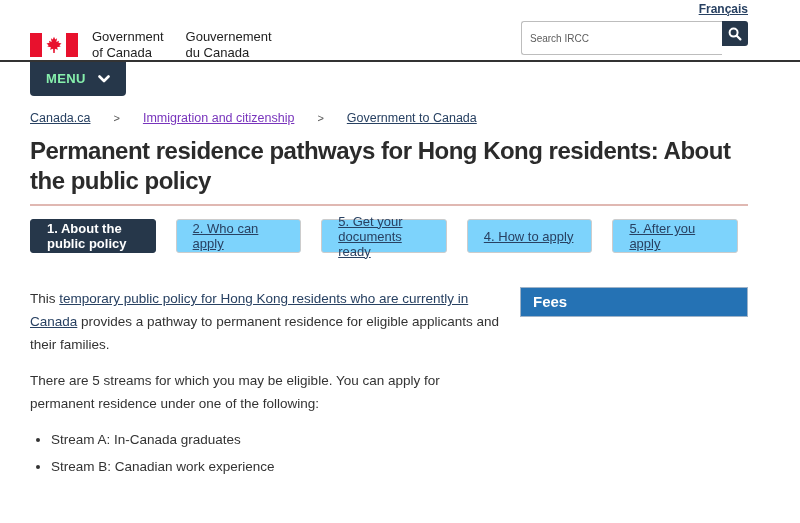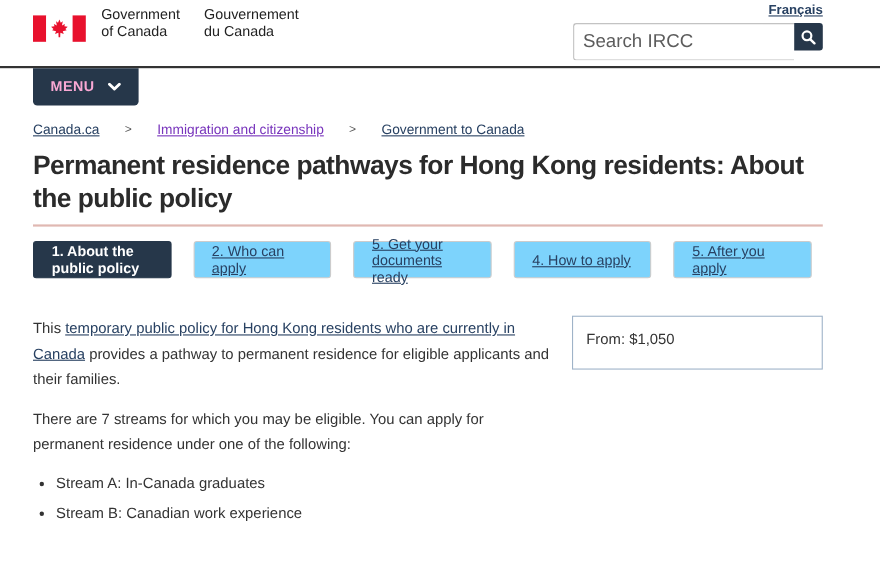--- a/index.html
+++ b/index.html
@@ -24,48 +24,48 @@
   }
   .inner { width: 718px; margin-left: 30px; position: relative; }
 
   
   .site-header { height: 60px; position: relative; }
   .lang-link {
     position: absolute; top: 2px; right: 0;
     font-size: 12px; color: var(--link, #284162);
     text-decoration: underline; cursor: pointer; font-weight: bold;
   }
-  .fip { position: absolute; top: 4px; left: 0; display: flex; align-items: flex-end; }
+  .fip { position: absolute; top: 28px; left: 0; display: flex; align-items: center; }
   .flag { width: 48px; height: 24px; display: flex; margin-right: 14px; }
   .flag .band { width: 12px; height: 24px; background: var(--flag_red, #E8112D); }
   .flag .center { width: 24px; height: 24px; background: #fff; display: flex; align-items: center; justify-content: center; }
   .flag svg { width: 18px; height: 20px; }
   .fip-text { display: flex; gap: 22px; font-size: 13px; line-height: 1.25; color: #222; padding-top: 1px; }
   .search { position: absolute; top: 21px; right: 0; display: flex; }
   .search input {
     width: 201px; height: 25px;
     border: 1px solid #bdbdbd; border-right: none;
     border-radius: 3px 0 0 3px;
-    font-size: 17px; padding: 16px 8px; color: var(--muted, #5c5c5c);
+    font-size: 10px; padding: 16px 8px; color: var(--muted, #5c5c5c);
     font-family: inherit; outline: none;
   }
   .search input::placeholder { color: var(--muted, #5c5c5c); opacity: 1; }
   .search-btn {
     width: 26px; height: 25px; border: none; cursor: pointer;
     background: var(--navy, #26374A);
     border-radius: 0 3px 3px 0;
     display: flex; align-items: center; justify-content: center; padding: 0;
   }
   .header-rule { width: 800px; height: 2px; background: var(--header_rule, #333); }
 
   
   .menu-row { margin-left: 30px; }
   .menu-btn {
     display: inline-flex; align-items: center; gap: 12px;
-    background: var(--navy, #26374A); color: #f9a8d4;
+    background: var(--navy, #26374A); color: #86efac;
     font-family: inherit; font-size: 13px; font-weight: bold; letter-spacing: 0.4px;
     border: none; cursor: pointer;
     padding: 9px 16px 10px 16px;
     border-radius: 0 0 4px 4px;
   }
 
   
   .breadcrumb {
     margin: 15px 0 0 30px;
     font-size: 12.5px;
@@ -200,24 +200,24 @@
     <a>4. How to apply</a>
   </div>
   <div class="step">
     <a>5. After you apply</a>
   </div>
 </div>
 
 <main class="content-row">
   <div class="left-col">
     <p><span>This </span><a class="body-link">temporary public policy for Hong Kong residents who are currently in Canada</a><span> provides a pathway to permanent residence for eligible applicants and their families.</span></p>
-    <p>There are 7 streams for which you may be eligible. You can apply for permanent residence under one of the following:</p>
+    <p>There are 5 streams for which you may be eligible. You can apply for permanent residence under one of the following:</p>
     <ul>
       <li>Stream A: In-Canada graduates</li>
       <li>Stream B: Canadian work experience</li>
     </ul>
 
   </div>
 
   <aside class="fees-box">
-    <div class="fees-body">From: $1,050</div>
+    <div class="fees-header">Fees</div>
   </aside>
 </main>
 
 </body></html>

